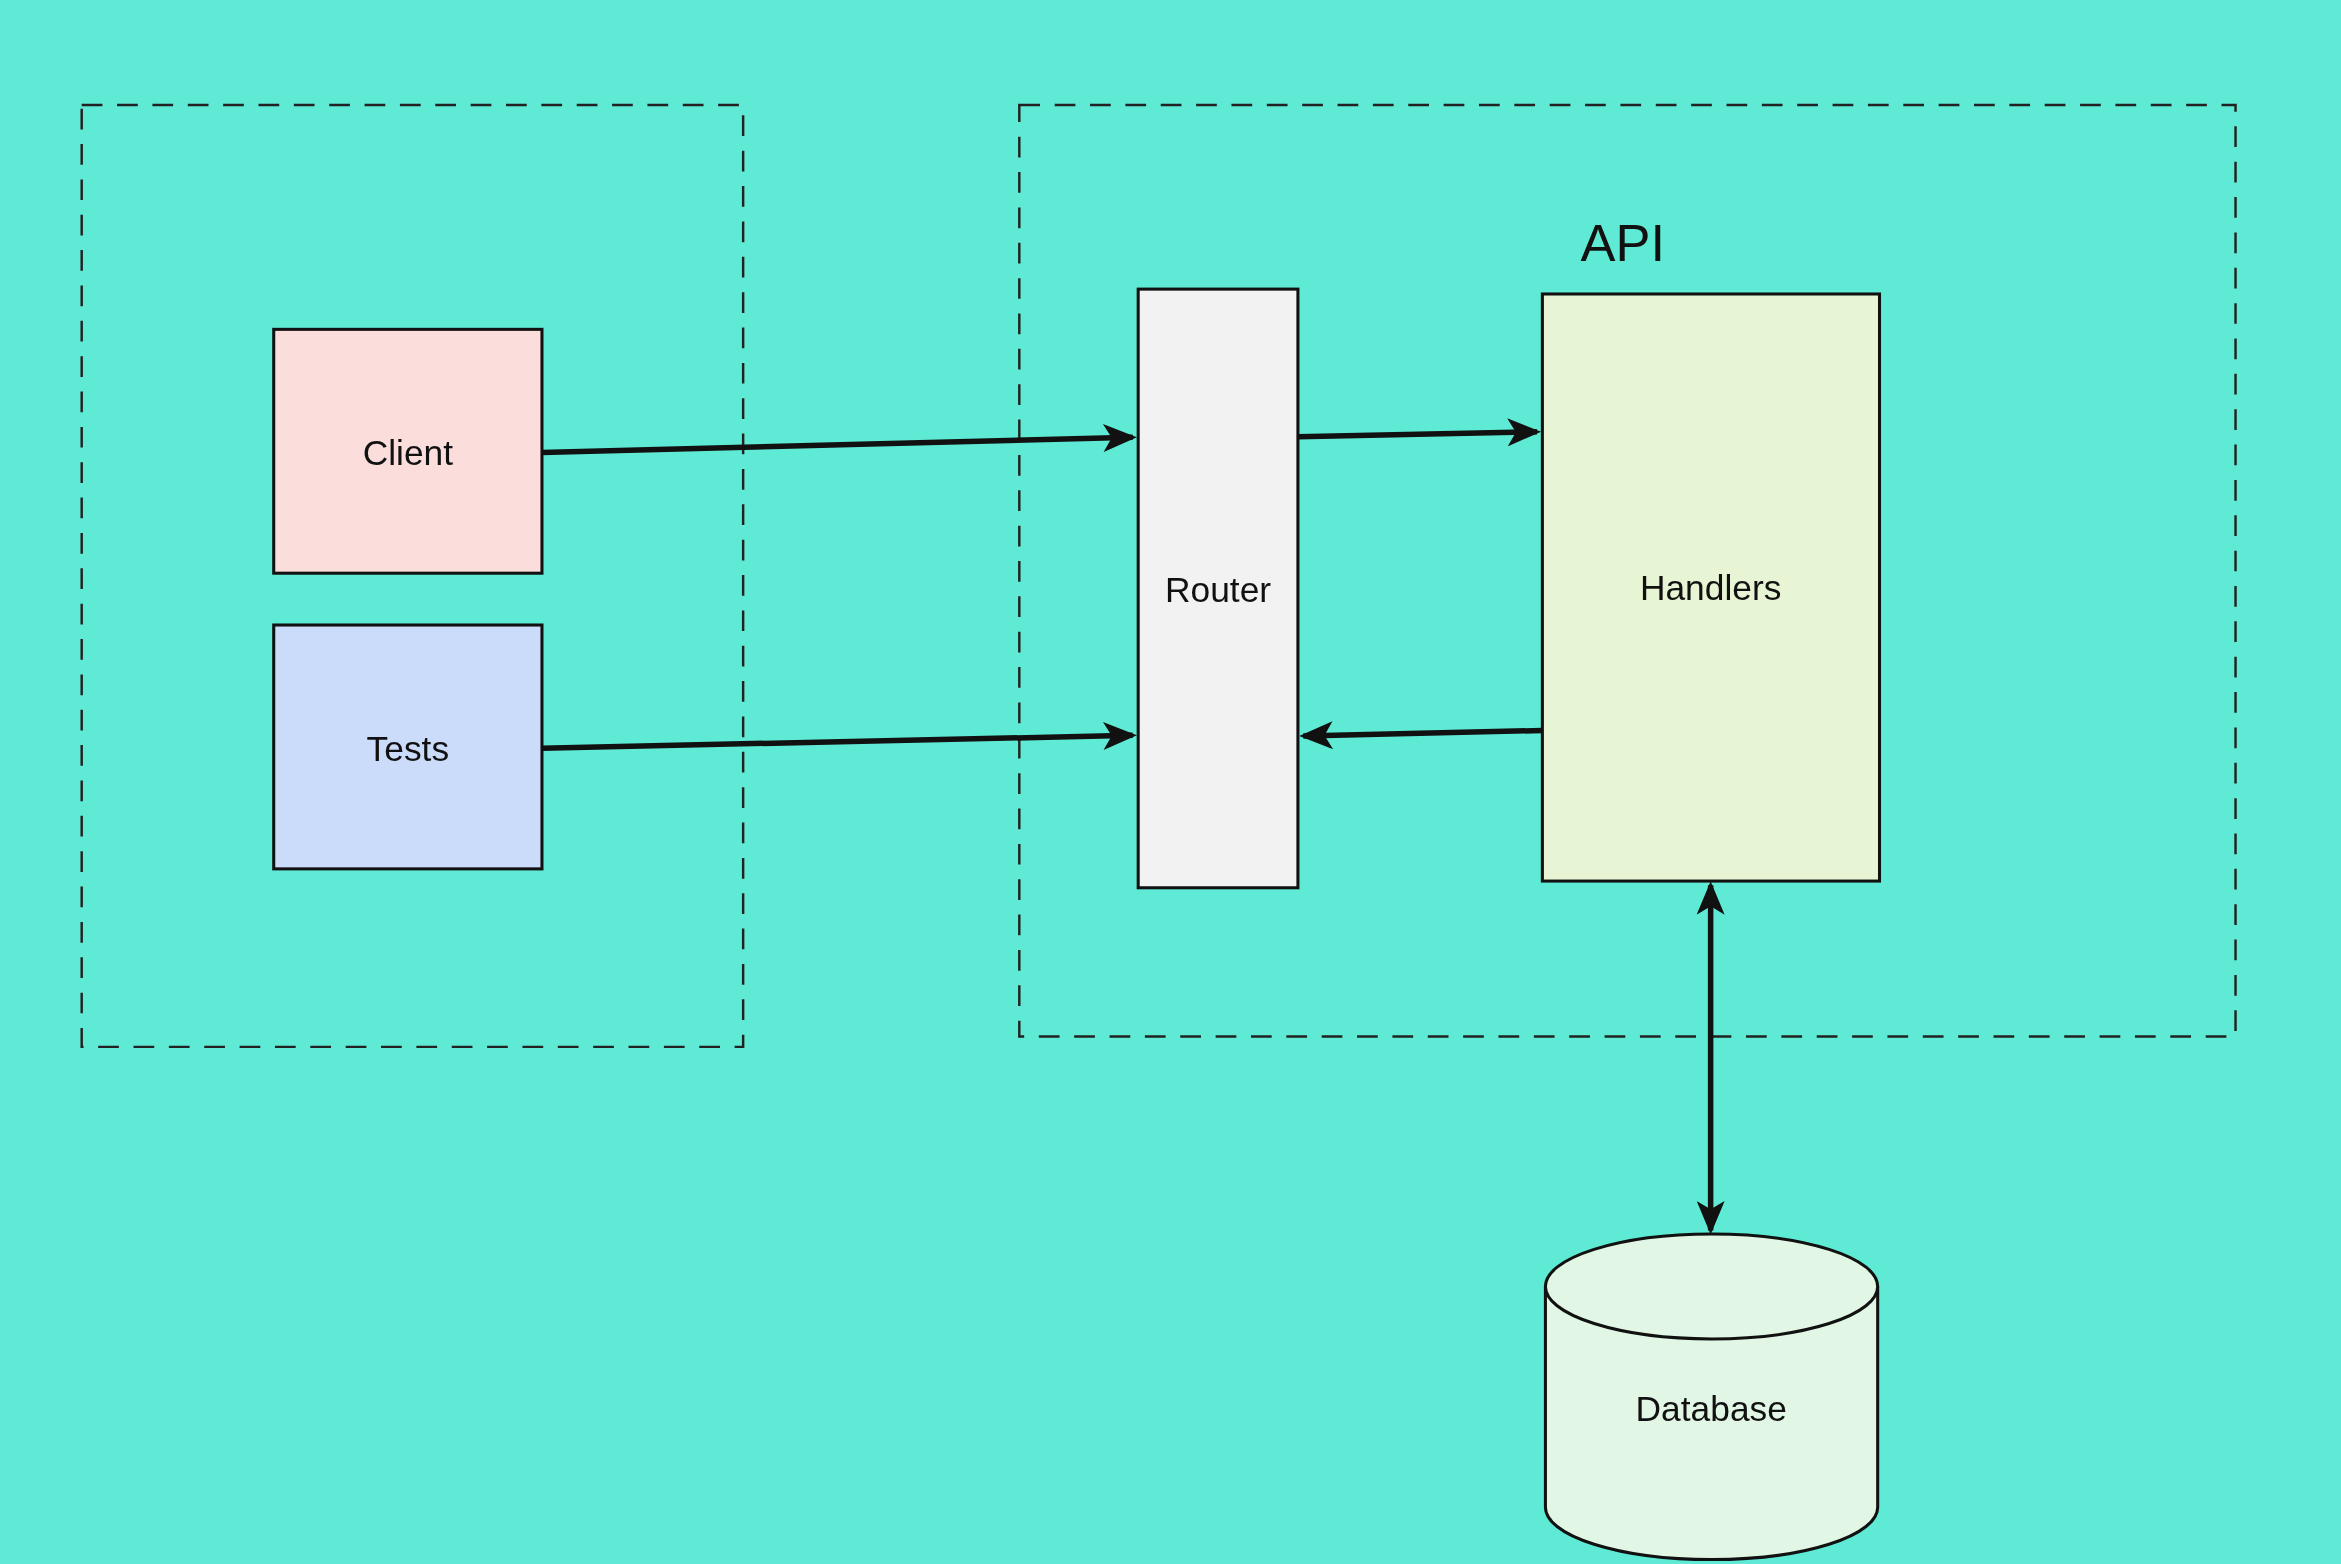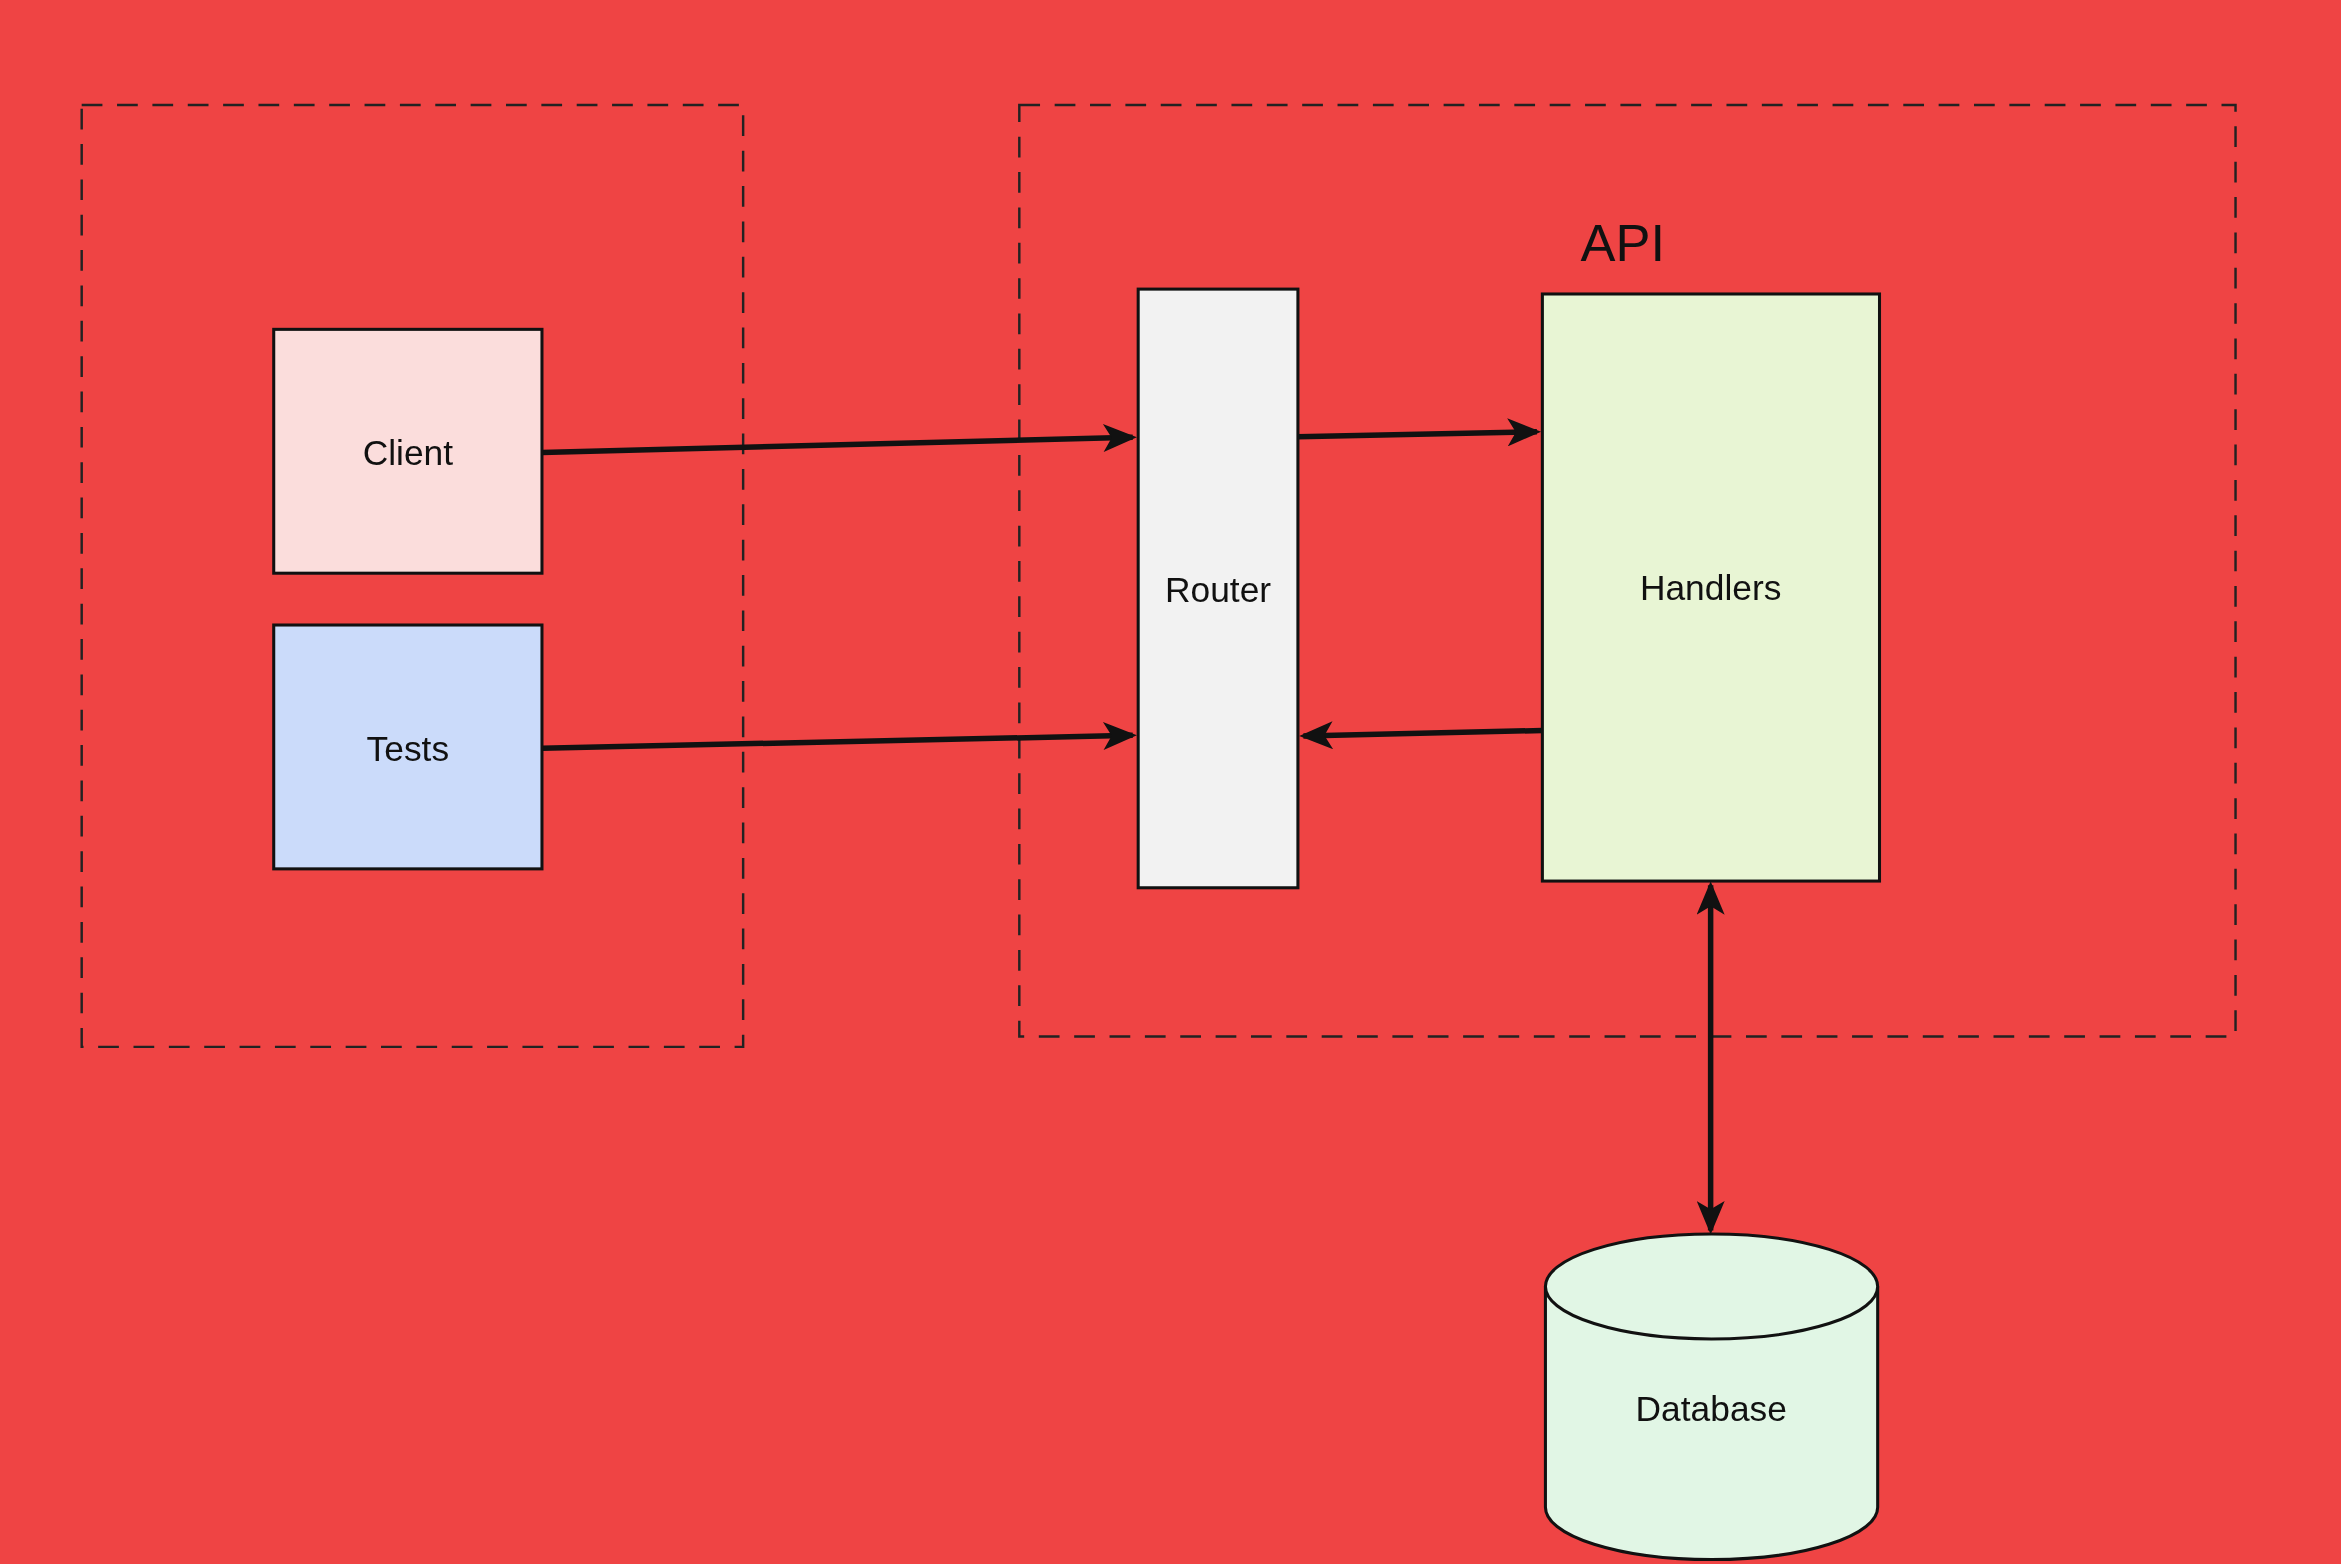--- a/index.html
+++ b/index.html
@@ -5,21 +5,21 @@
   html, body {
     margin: 0;
     padding: 0;
     width: 100%;
     height: 100%;
     background: #ffffff;
   }
   .diagram-wrap {
     width: 100%;
     height: 100vh;
-    background: #ef4444;
+    background: #5eead4;
   }
   svg {
     display: block;
     width: 100%;
     height: 100%;
     font-family: "Liberation Sans", "DejaVu Sans", sans-serif;
   }
   .node-box {
     stroke: #111111;
     stroke-width: 5;

